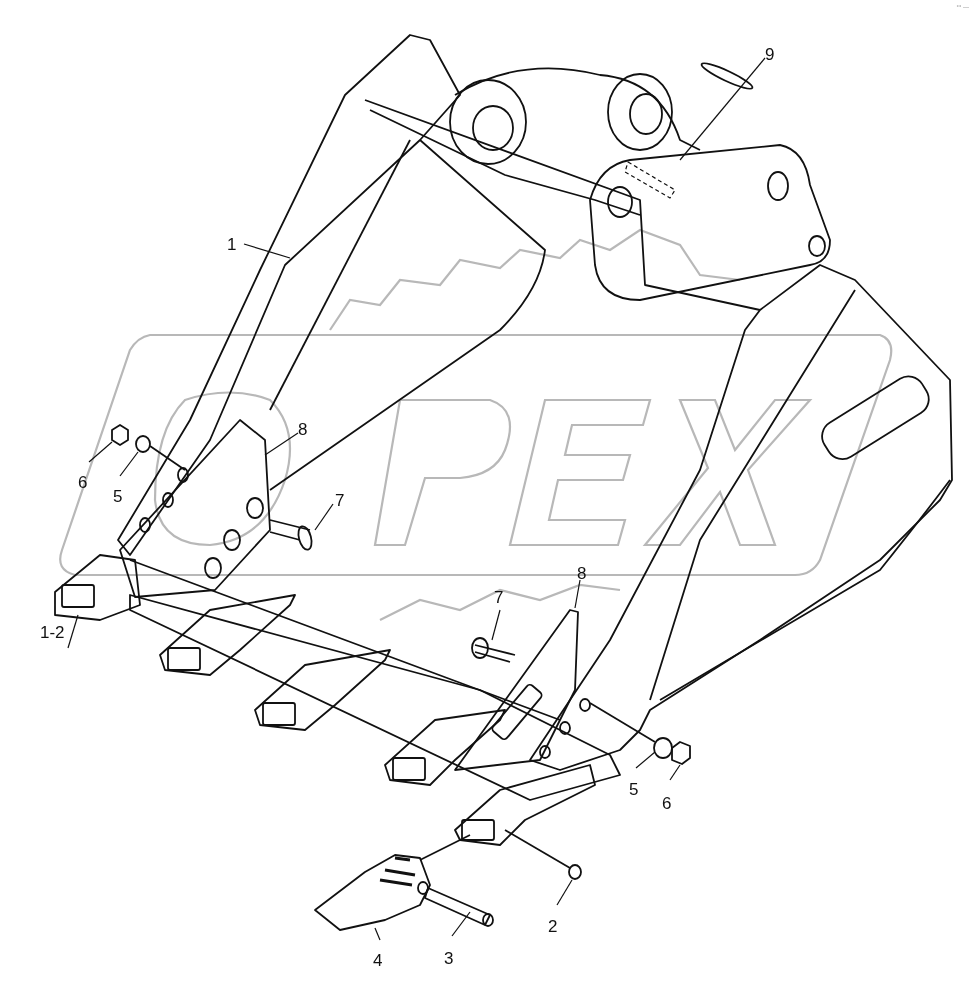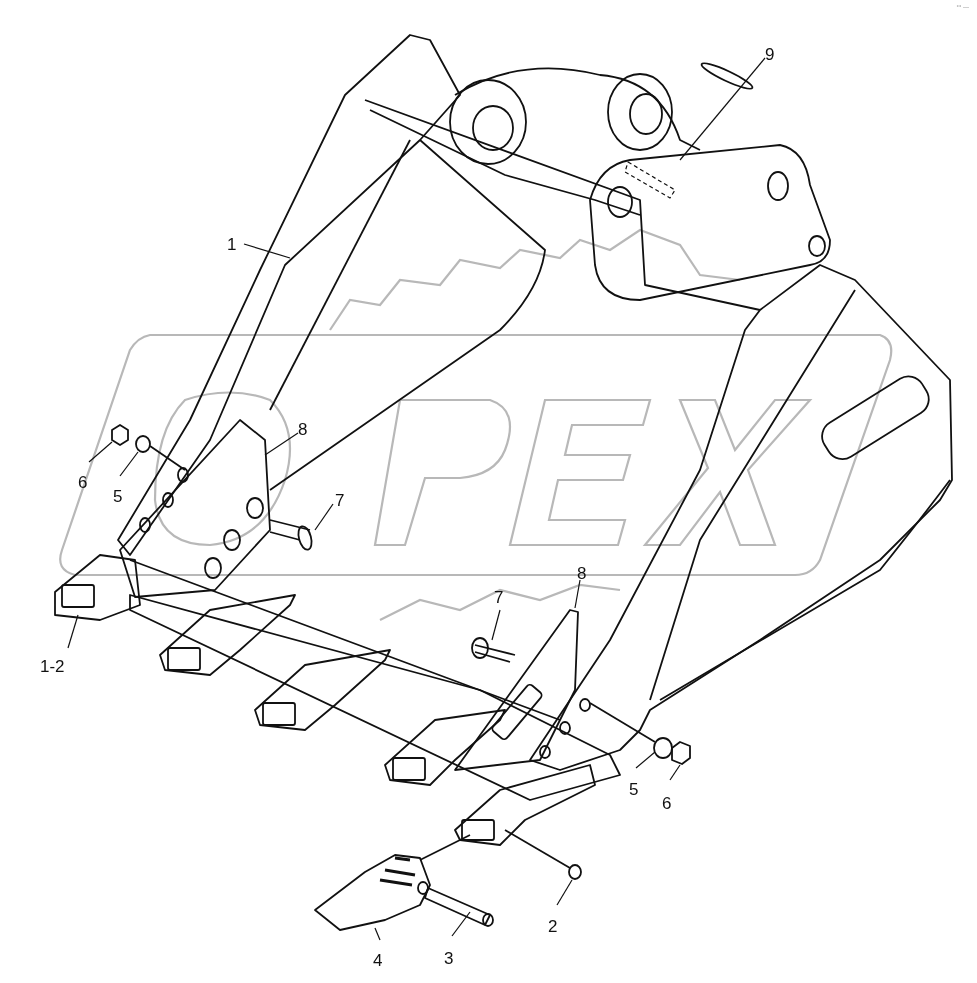--- a/index.html
+++ b/index.html
@@ -125,21 +125,21 @@
       <line x1="500" y1="610" x2="492" y2="640"></line>
       <line x1="298" y1="433" x2="265" y2="455"></line>
       <line x1="580" y1="580" x2="575" y2="608"></line>
       <line x1="765" y1="58" x2="680" y2="160"></line>
     </g>
   </svg>
 
   <span class="corner">°° —</span>
 
   <span class="lbl" style="left:227px;top:236px">1</span>
-  <span class="lbl" style="left:40px;top:658px">1-2</span>
+  <span class="lbl" style="left:40px;top:624px">1-2</span>
   <span class="lbl" style="left:548px;top:918px">2</span>
   <span class="lbl" style="left:444px;top:950px">3</span>
   <span class="lbl" style="left:373px;top:952px">4</span>
   <span class="lbl" style="left:113px;top:488px">5</span>
   <span class="lbl" style="left:629px;top:781px">5</span>
   <span class="lbl" style="left:78px;top:474px">6</span>
   <span class="lbl" style="left:662px;top:795px">6</span>
   <span class="lbl" style="left:335px;top:492px">7</span>
   <span class="lbl" style="left:494px;top:589px">7</span>
   <span class="lbl" style="left:298px;top:421px">8</span>

